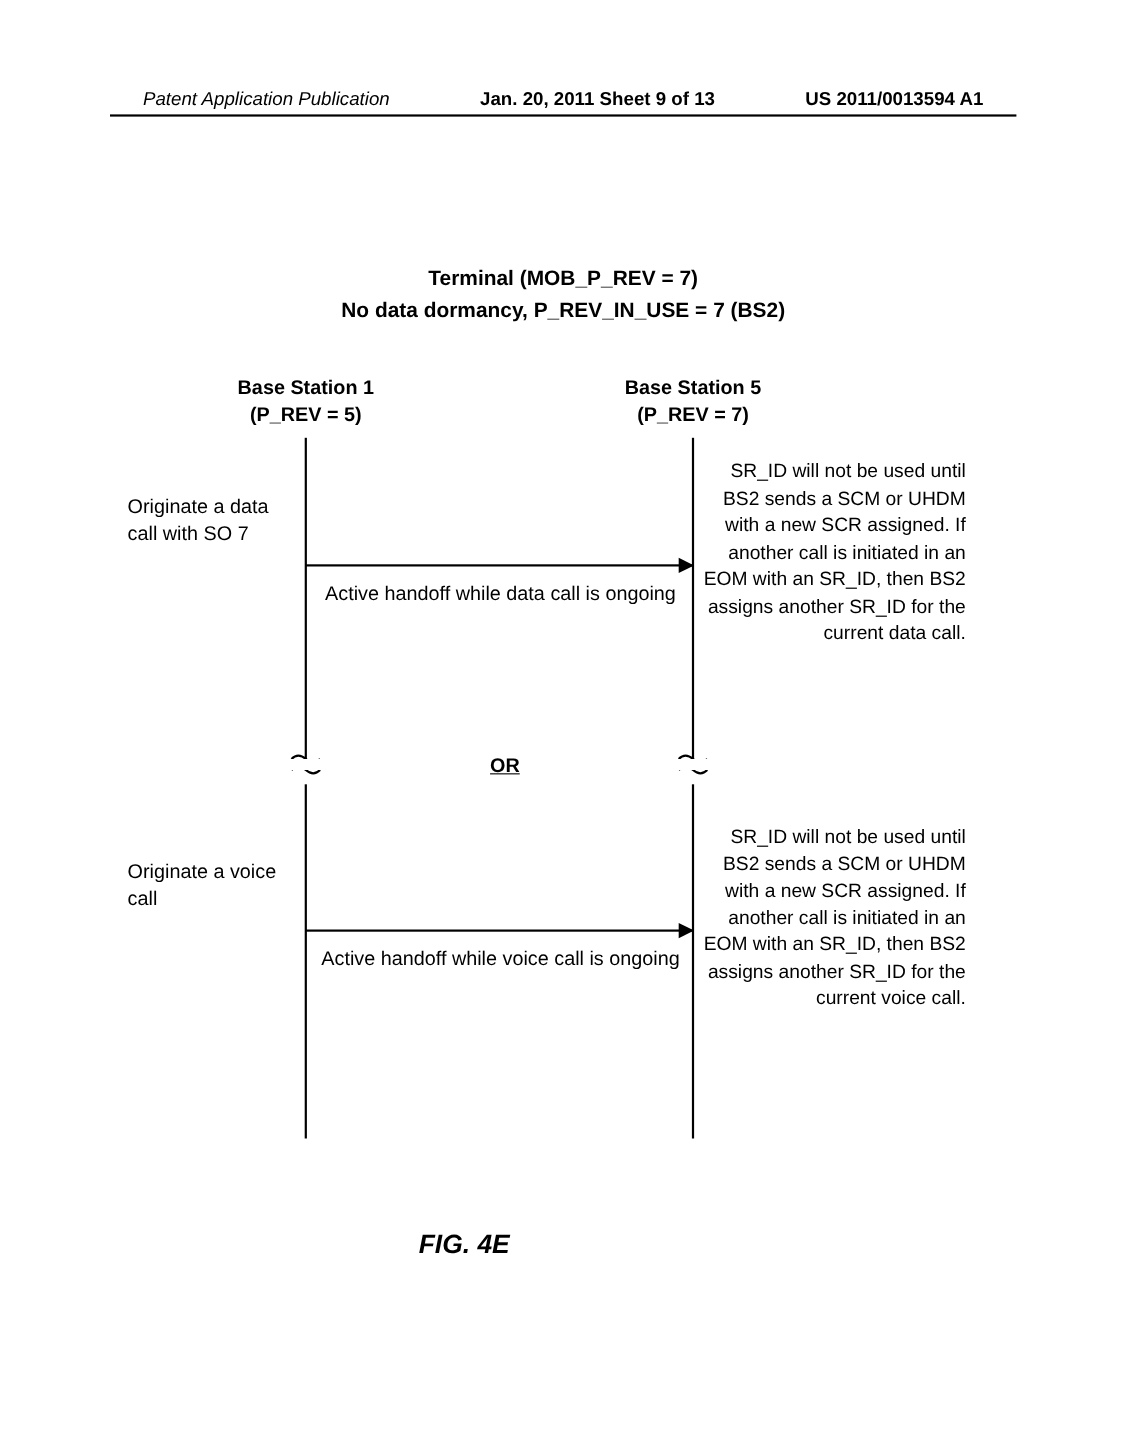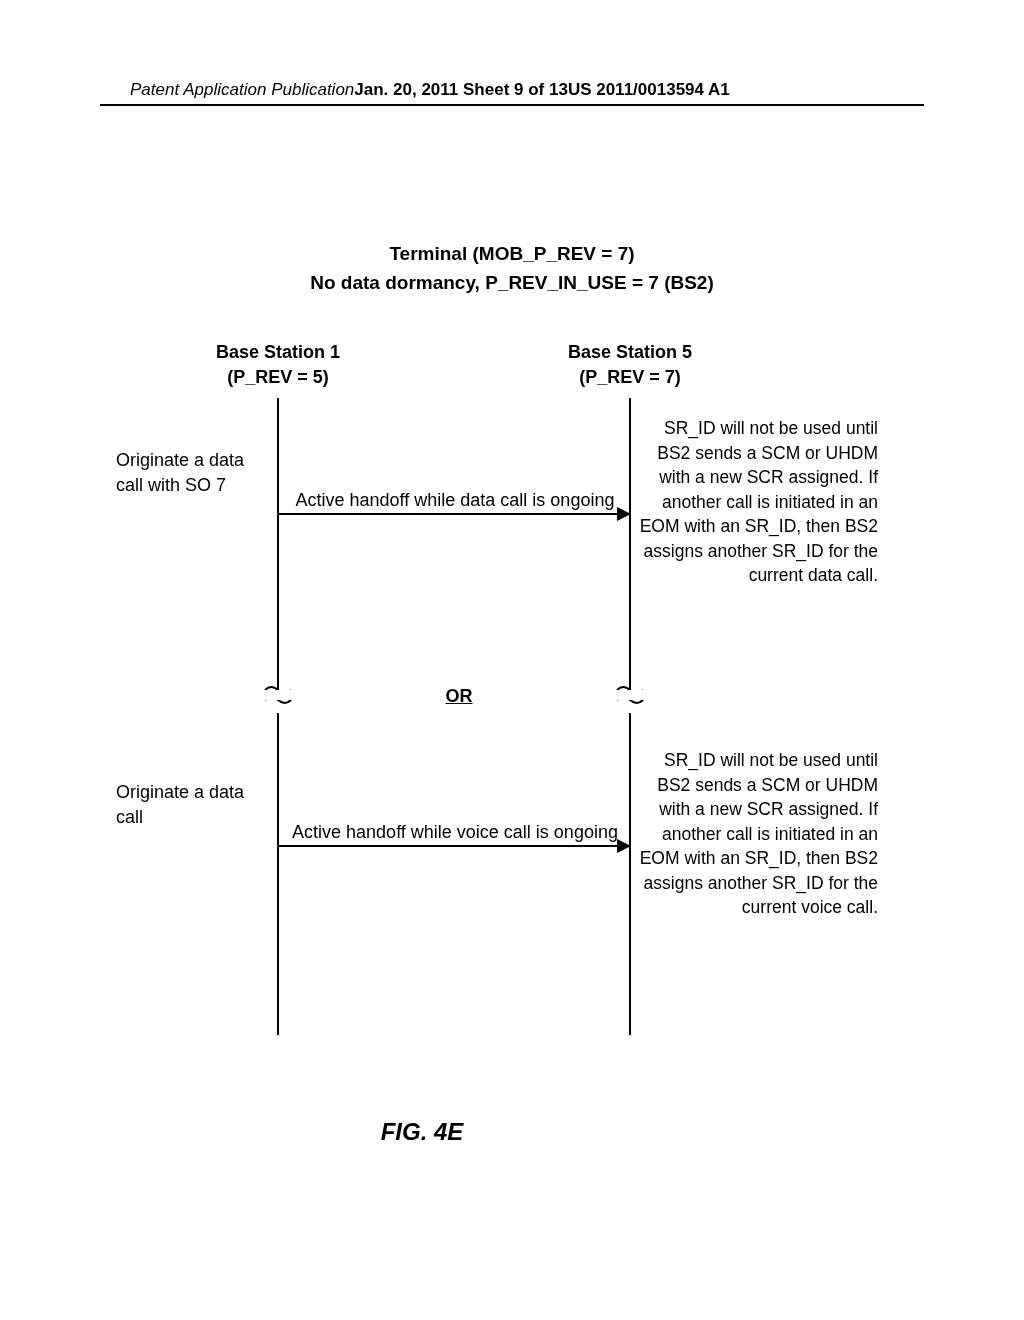--- a/index.html
+++ b/index.html
@@ -12,20 +12,21 @@
     height: 1320px;
     position: relative;
     font-size: 16px;
   }
   .header {
     position: absolute;
     top: 80px;
     left: 0;
     width: 1024px;
     display: flex;
+    justify-content: space-between;
     padding: 0 130px;
     box-sizing: border-box;
     font-size: 17px;
   }
   .header-left {
     font-style: italic;
     font-weight: normal;
   }
   .header-center {
     font-weight: bold;
@@ -120,20 +121,21 @@
     border-bottom: 7px solid transparent;
   }
 
   .arrow-label {
     position: absolute;
     text-align: center;
     font-size: 18px;
     line-height: 1.4;
     left: 160px;
     width: 350px;
+    margin-top: 39px;
   }
 
   .or-label {
     position: absolute;
     text-align: center;
     font-size: 18px;
     font-weight: bold;
     text-decoration: underline;
     left: 164px;
     width: 350px;
@@ -208,21 +210,21 @@
           <path d="M2 20 Q8 14 15 20 T28 20" stroke="#000" stroke-width="2" fill="none"></path>
           <rect x="0" y="10" width="30" height="10" fill="#fff"></rect>
         </svg>
     </div>
 
     <div class="or-label" style="top:346px;">OR</div>
 
     <div class="lifeline ll1" style="top:373px; height:322px;"></div>
     <div class="lifeline ll2" style="top:373px; height:322px;"></div>
 
-    <div class="left-text" style="top:440px;">Originate a data call</div>
+    <div class="left-text" style="top:440px;">Originate a voice call</div>
     <div class="arrow-label" style="top:480px;">Active handoff while voice call is ongoing</div>
     <div class="arrow" style="top:505px;"></div>
     <div class="right-text" style="top:408px;">SR_ID will not be used until BS2 sends a SCM or UHDM with a new SCR assigned. If another call is initiated in an EOM with an SR_ID, then BS2 assigns another SR_ID for the current voice call.</div>
 
   </div>
 </div>
 
 <div class="fig-label">FIG. 4E</div>
 
 </body></html>

